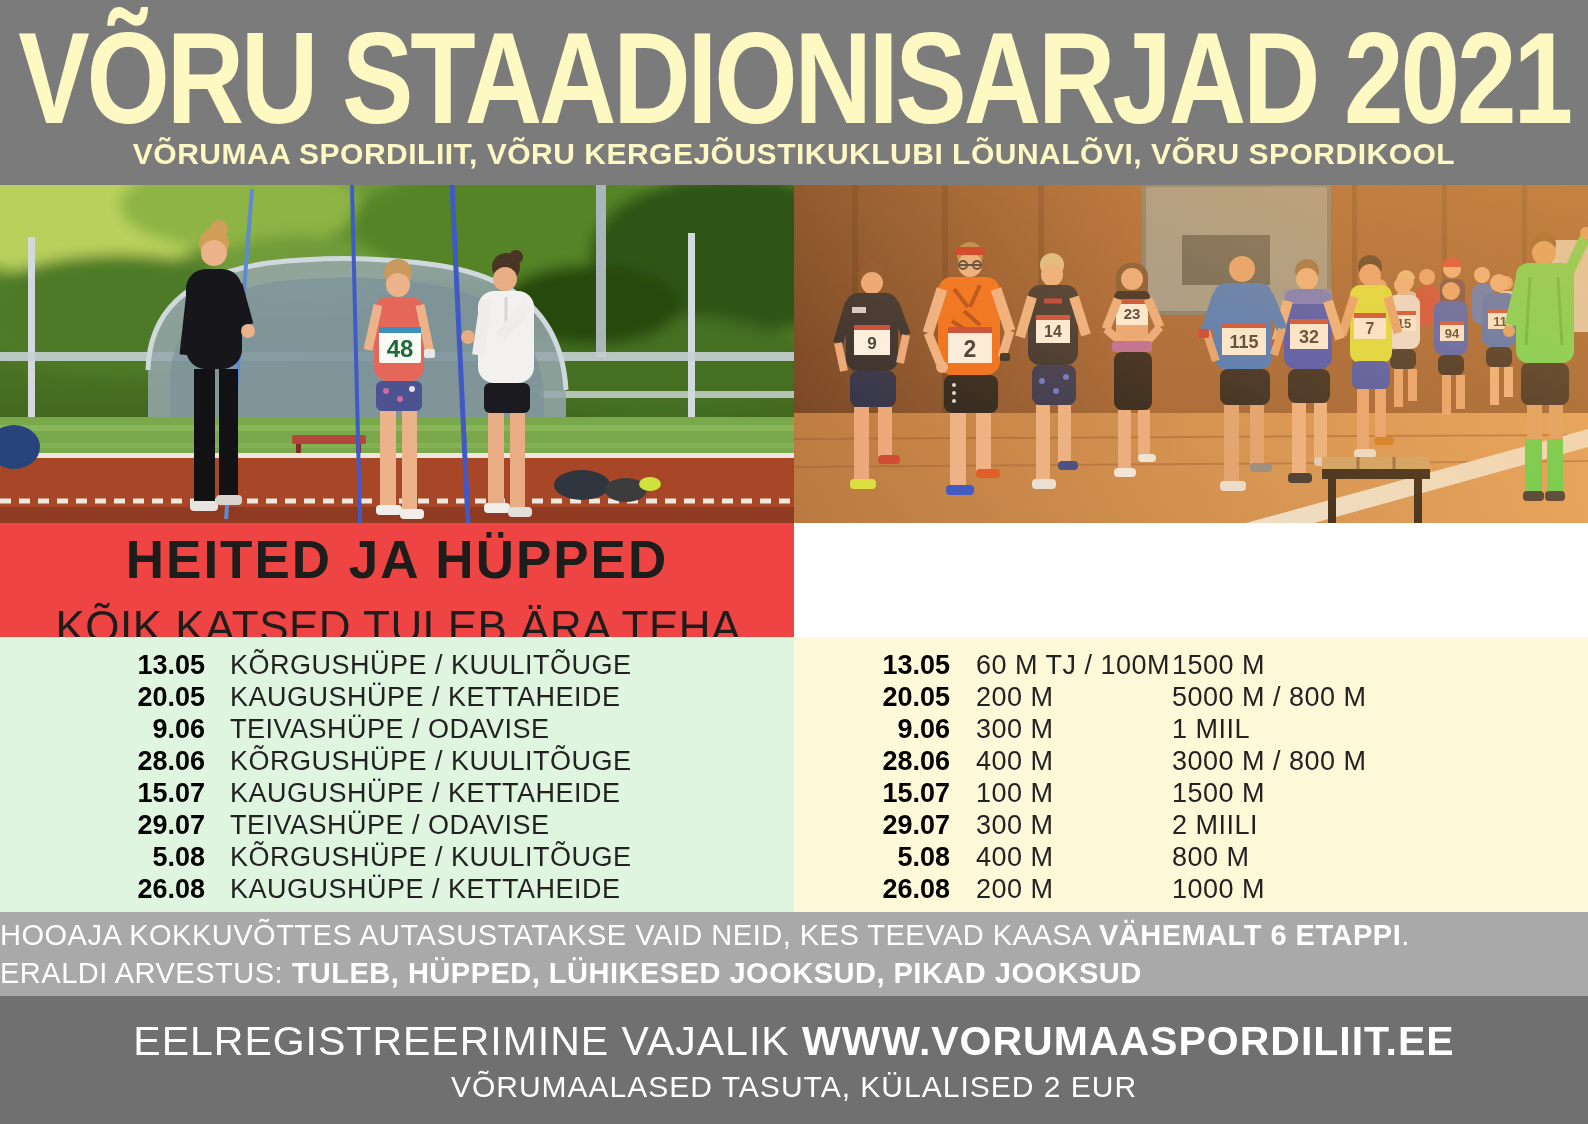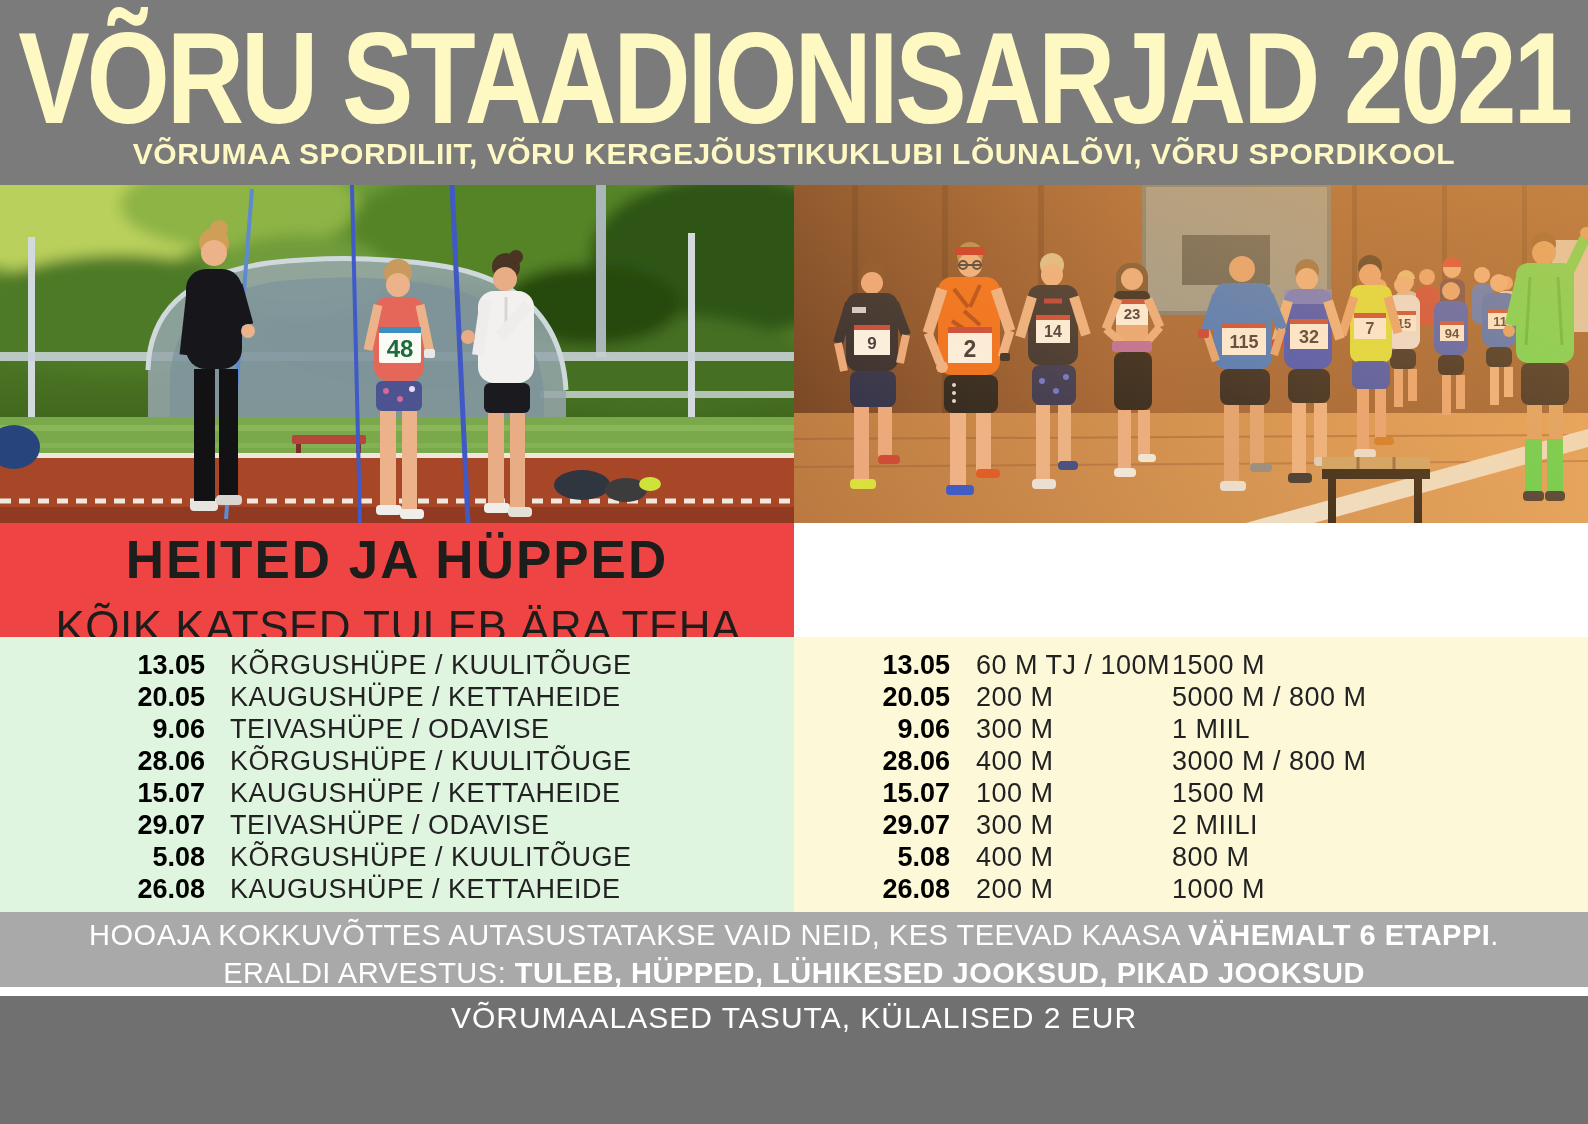--- a/index.html
+++ b/index.html
@@ -31,22 +31,22 @@
   .tbl{position:absolute;top:637px;width:794px;height:275px;color:#222;}
   .tbl.green{left:0;background:#dff5df}.tbl.yellow{left:794px;background:#fcf8d8}
   .sched{padding-top:12px}
   .srow{display:grid;font-size:27px;line-height:32px;}
   .tbl.green .srow{grid-template-columns:205px 1fr;column-gap:25px;}
   .tbl.yellow .srow{grid-template-columns:156px 170px 1fr;column-gap:26px;}
   .sdate{text-align:right;font-weight:700;color:#000000;}
   .sev{letter-spacing:.5px;white-space:nowrap;}
 
   
-  .notes{position:absolute;top:912px;left:0;width:1588px;height:75px;background:#a9a9a9;
-         color:#fff;text-align:center;font-size:29px;line-height:38px;padding-top:4px;
+  .notes{position:absolute;top:912px;left:0;width:1588px;height:84px;background:#a9a9a9;
+         color:#fff;font-size:29px;line-height:38px;padding-top:4px;
          letter-spacing:.5px;box-sizing:border-box;}
   .notes b{font-weight:700}
   .footer{position:absolute;top:996px;left:0;width:1588px;height:128px;background:#707070;
           color:#fff;text-align:center;}
   .f1{margin:0;padding-top:22px;font-size:41px;font-weight:400;letter-spacing:1px;}
   .f1 b{font-weight:700}
   .f2{margin:0;padding-top:5px;font-size:30px;font-weight:400;letter-spacing:1px;}
 </style>
 </head>
 <body>
@@ -528,16 +528,20 @@
       <span>HOOAJA KOKKUVÕTTES AUTASUSTATAKSE VAID NEID, KES TEEVAD KAASA</span>
       <b>VÄHEMALT 6 ETAPPI</b><span>.</span>
     </div>
     <div>
       <span>ERALDI ARVESTUS:</span>
       <b>TULEB, HÜPPED, LÜHIKESED JOOKSUD, PIKAD JOOKSUD</b>
     </div>
   </div>
 
   <div class="footer">
+    <div class="f1">
+      <span>EELREGISTREERIMINE VAJALIK</span>
+      <b>WWW.VORUMAASPORDILIIT.EE</b>
+    </div>
     <div class="f2">VÕRUMAALASED TASUTA, KÜLALISED 2 EUR</div>
   </div>
 
 </div>
 
 </body></html>

